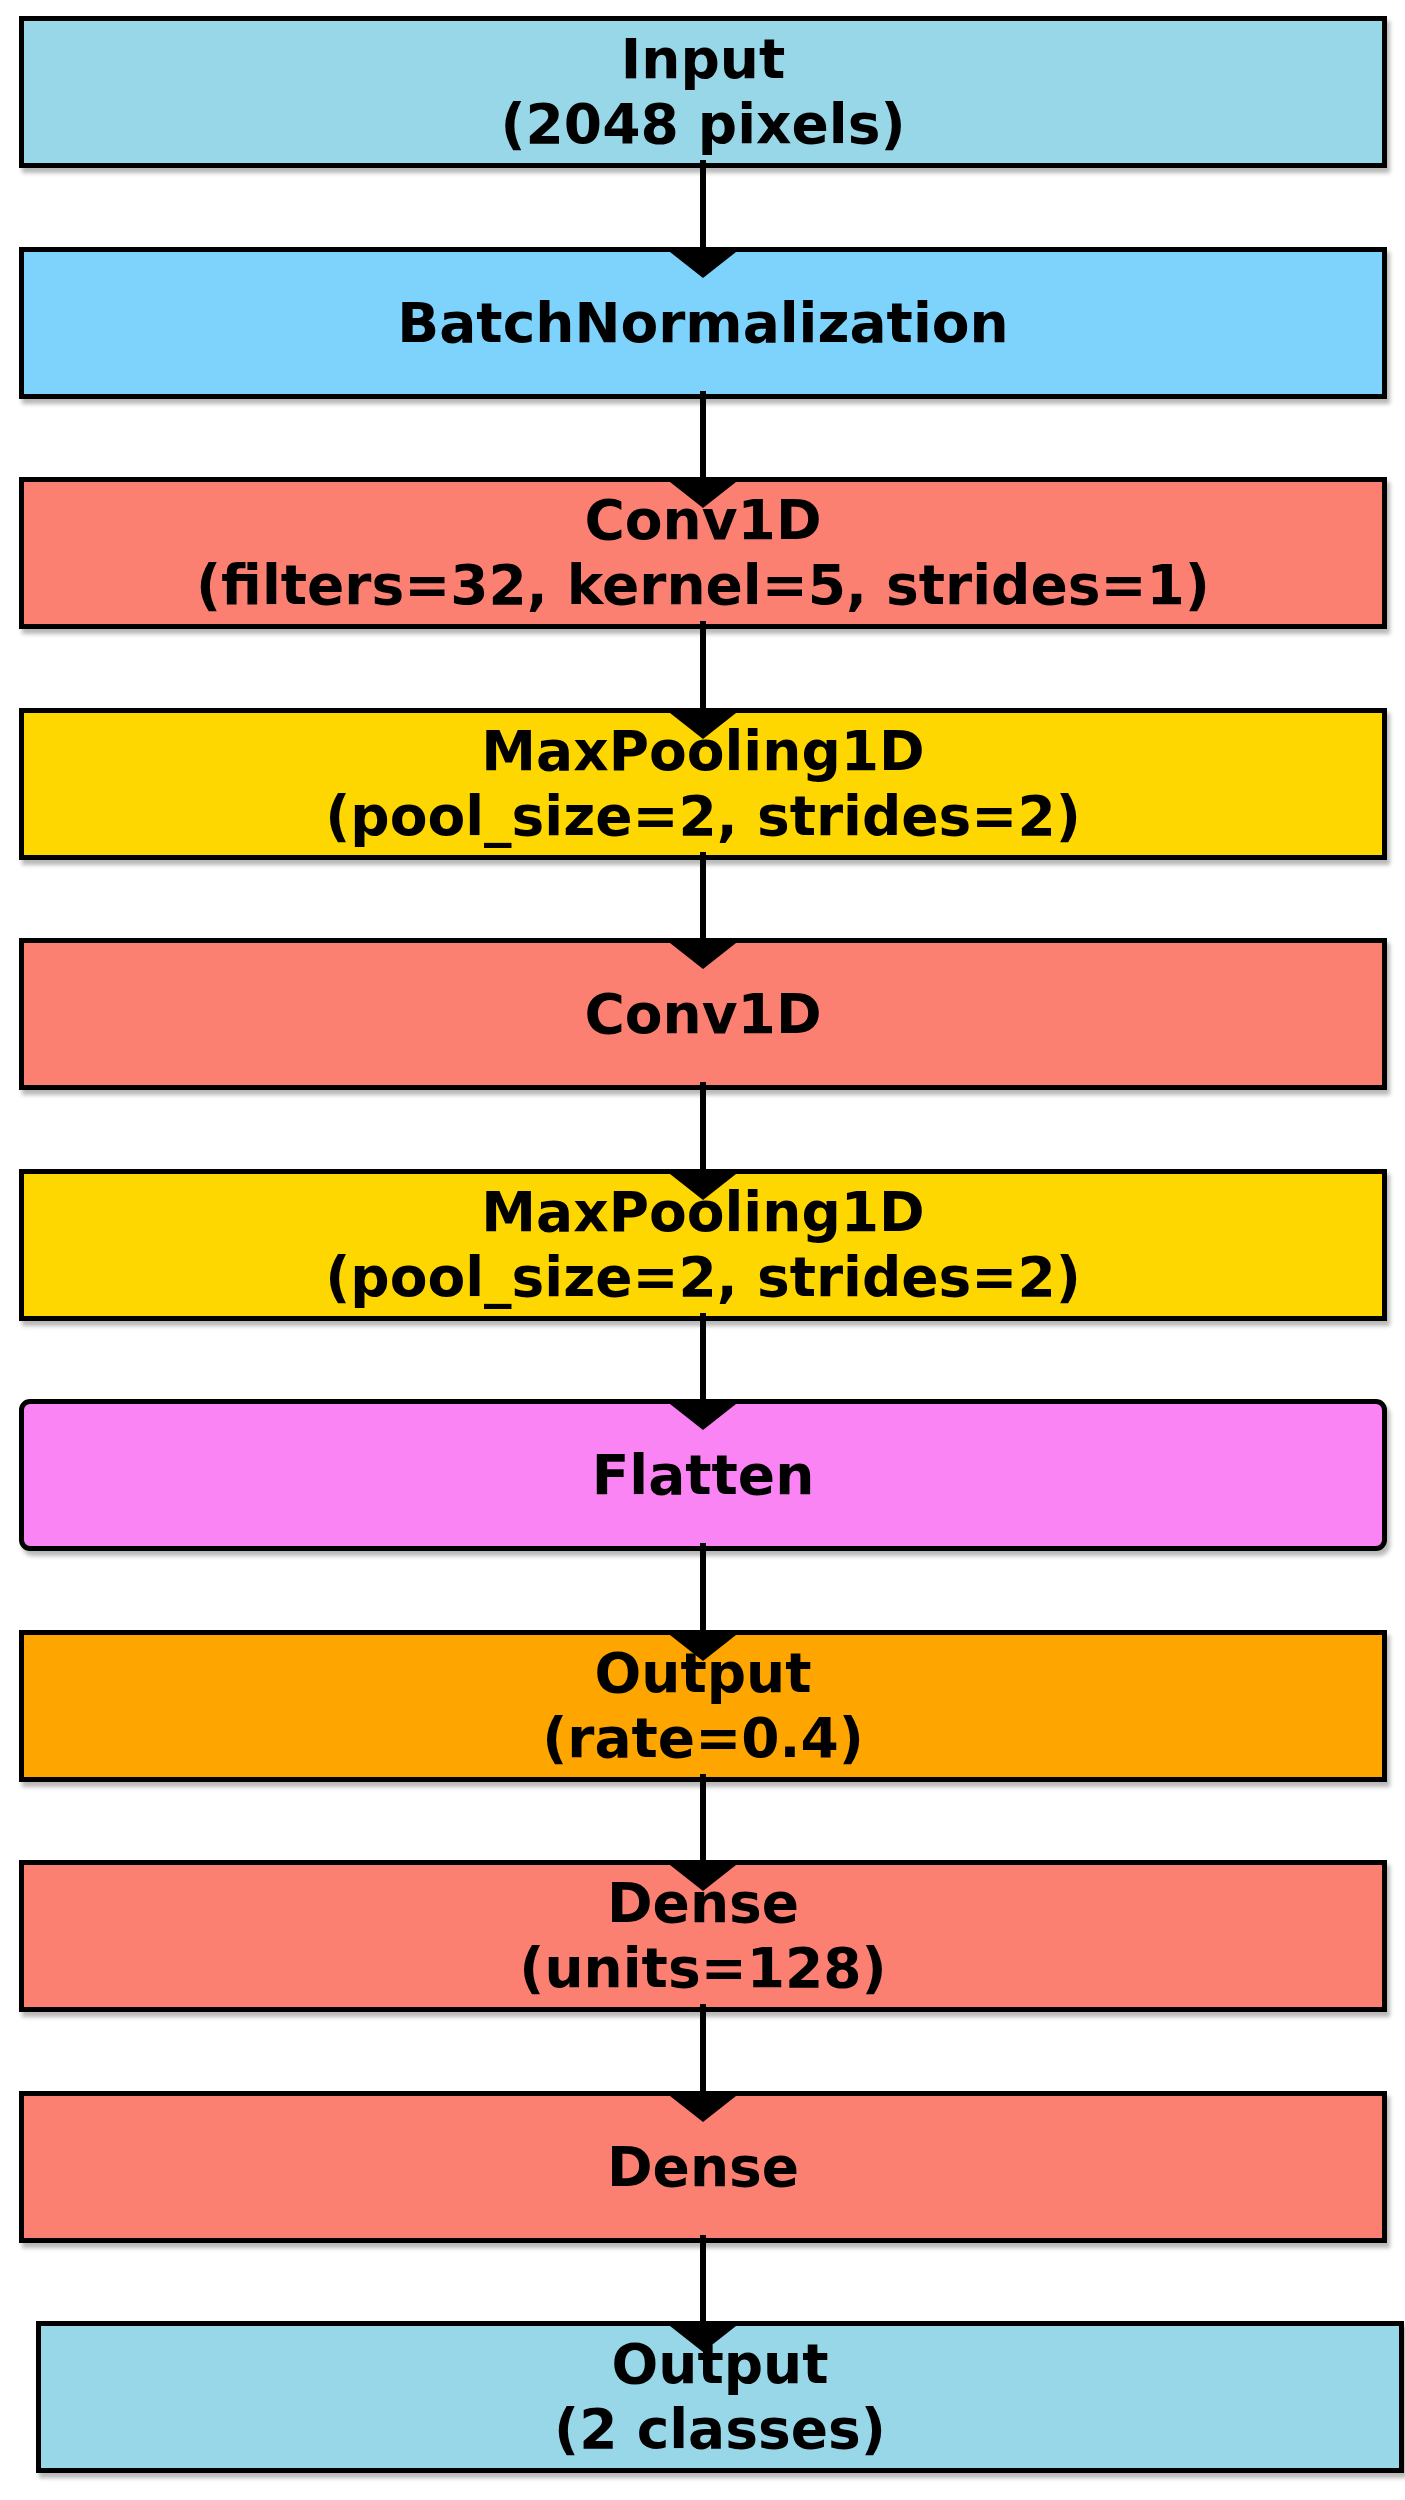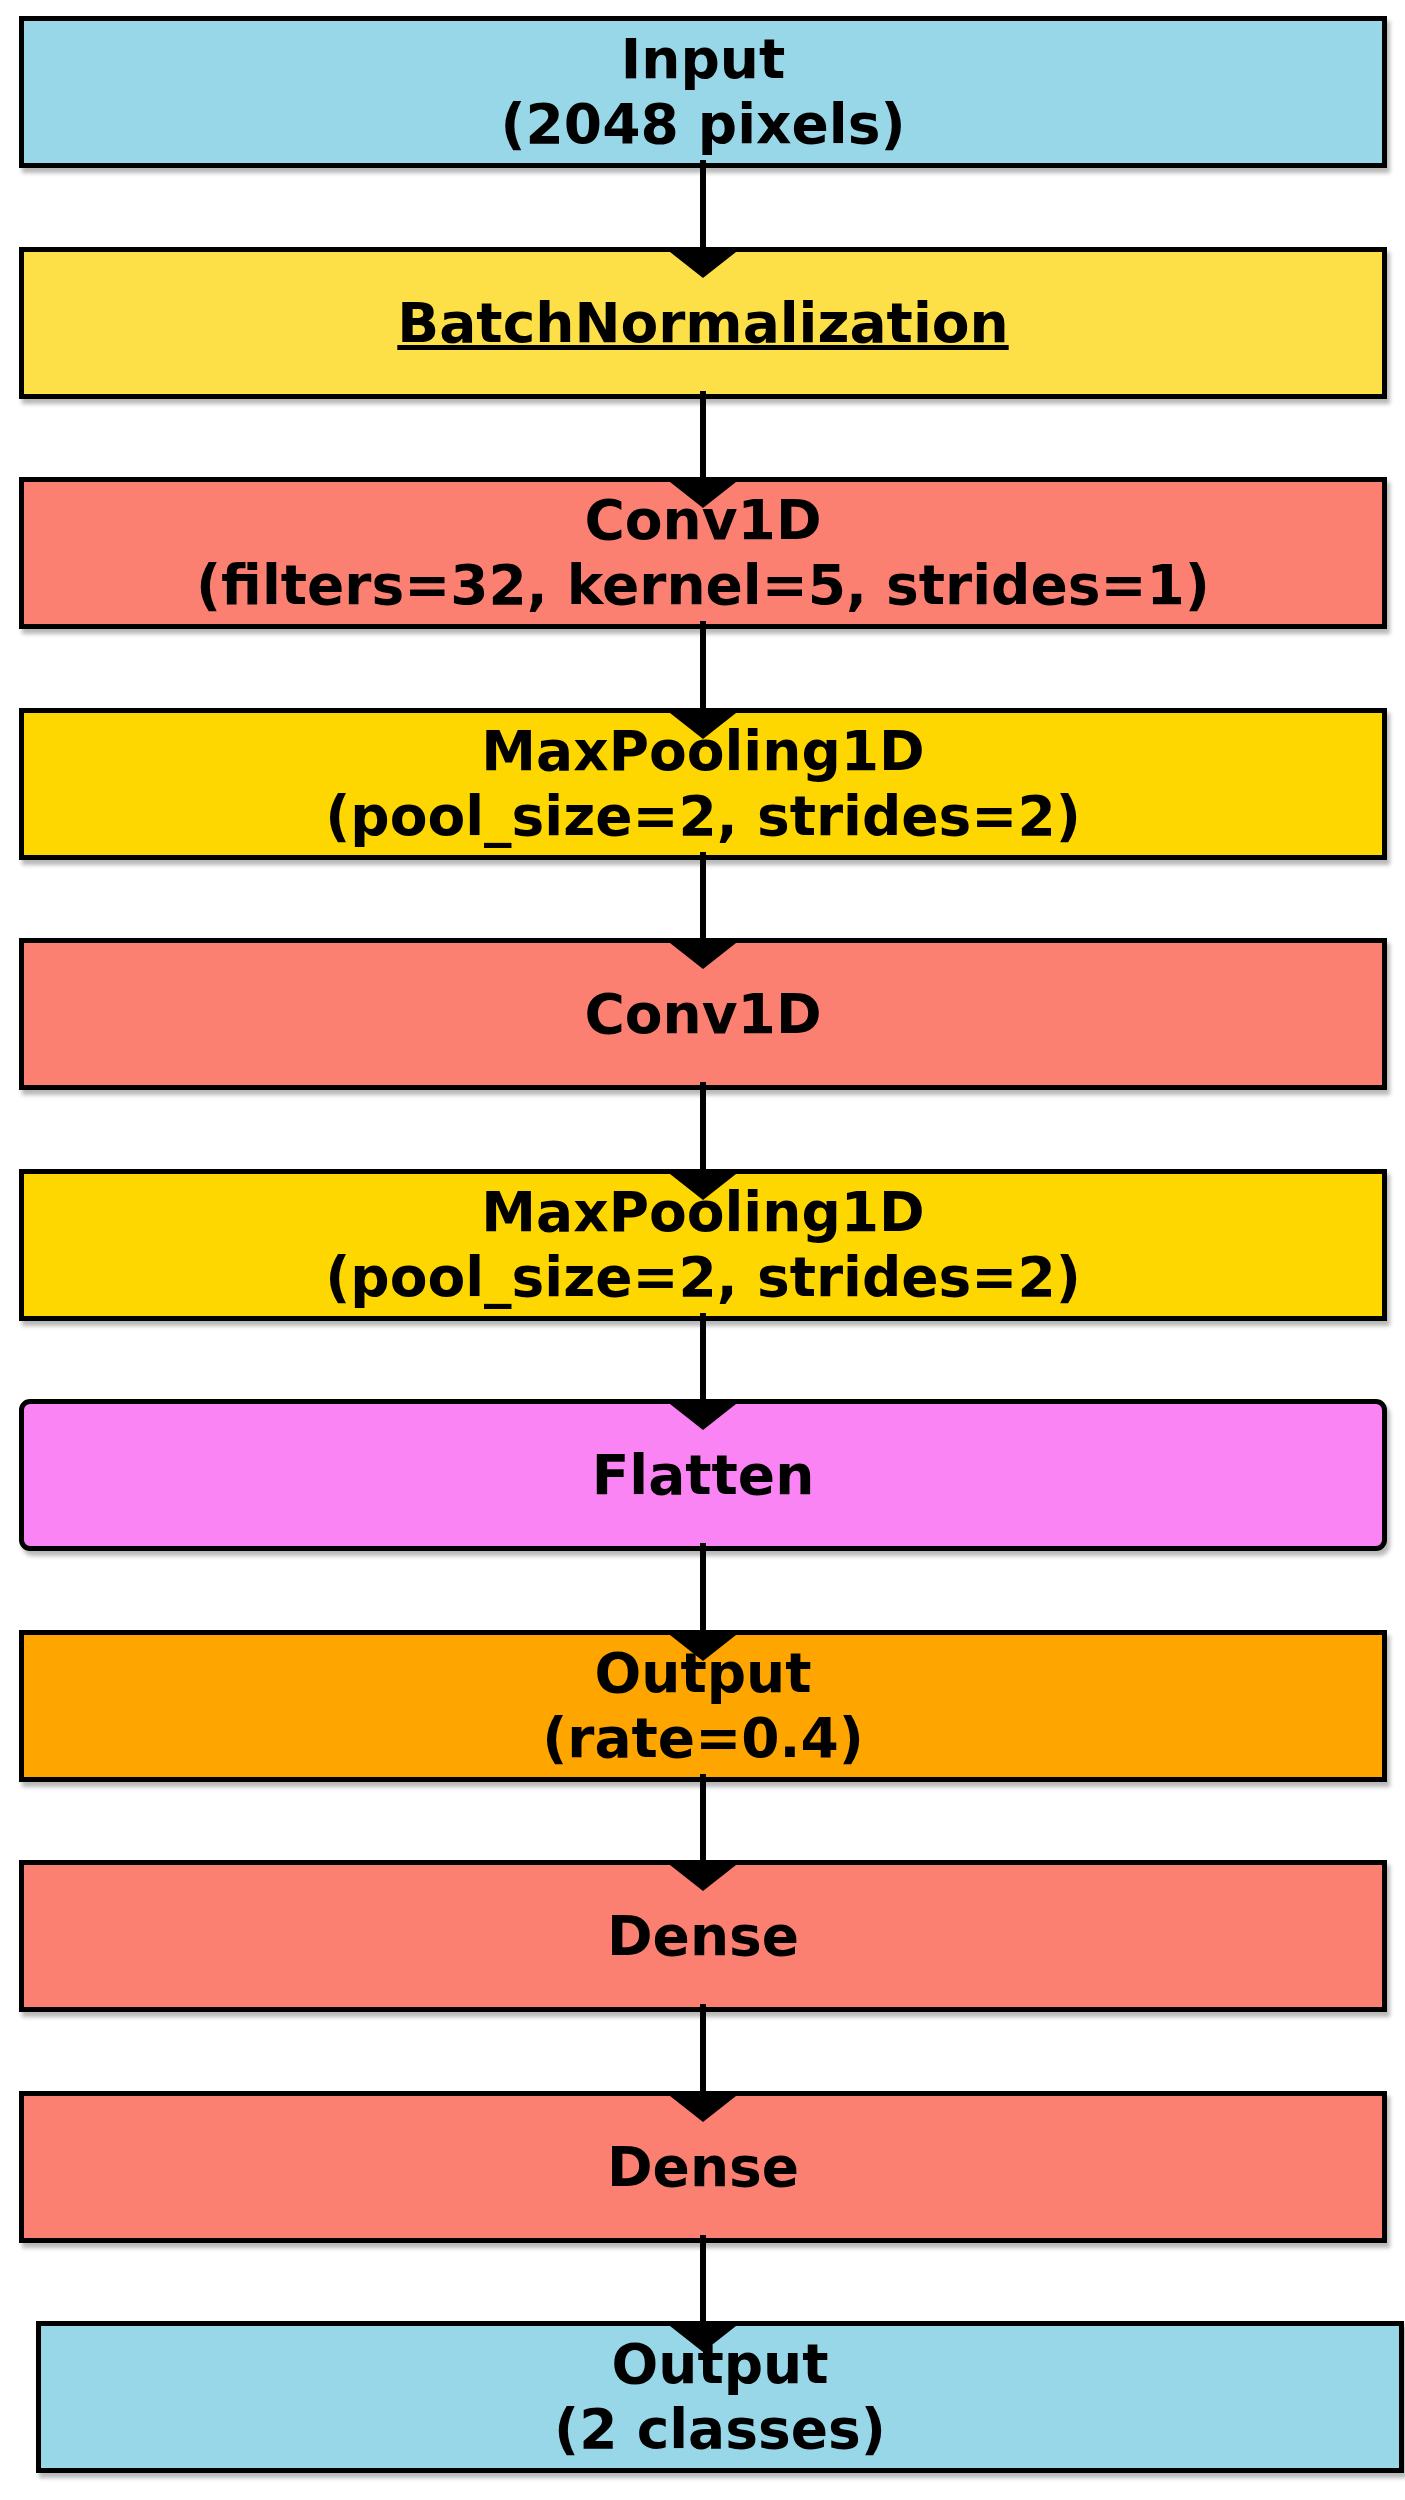--- a/index.html
+++ b/index.html
@@ -47,21 +47,21 @@
 </style>
 </head>
 <body>
 
 <div class="canvas" id="canvas" style="background: rgb(255, 255, 255);">
     <div class="node" style="top: 16px; background: rgb(151, 215, 232); border-color: rgb(0, 0, 0);">
       <div class="line">Input</div>
       <div class="line">(2048 pixels)</div>
     </div>
     <div class="stem" style="left: 700px; top: 160px; height: 95px; background: rgb(0, 0, 0);"></div>
-    <div class="node" style="top: 247px; background: #fde047; border-color: rgb(0, 0, 0); text-decoration: underline;">
+    <div class="node" style="top: 247px; background: #7dd3fc; border-color: rgb(0, 0, 0);">
       <div class="line">BatchNormalization</div>
     </div>
     <div class="arrowhead" style="left: 670px; top: 252px; border-top-color: rgb(0, 0, 0);"></div>
     <div class="stem" style="left: 700px; top: 391px; height: 94px; background: rgb(0, 0, 0);"></div>
     <div class="node" style="top: 477px; background: rgb(252, 128, 114); border-color: rgb(0, 0, 0);">
       <div class="line">Conv1D</div>
       <div class="line">(filters=32, kernel=5, strides=1)</div>
     </div>
     <div class="arrowhead" style="left: 670px; top: 482px; border-top-color: rgb(0, 0, 0);"></div>
     <div class="stem" style="left: 700px; top: 621px; height: 95px; background: rgb(0, 0, 0);"></div>
@@ -88,20 +88,21 @@
     <div class="arrowhead" style="left: 670px; top: 1404px; border-top-color: rgb(0, 0, 0);"></div>
     <div class="stem" style="left: 700px; top: 1543px; height: 95px; background: rgb(0, 0, 0);"></div>
     <div class="node" style="top: 1630px; background: rgb(255, 165, 0); border-color: rgb(0, 0, 0);">
       <div class="line">Output</div>
       <div class="line">(rate=0.4)</div>
     </div>
     <div class="arrowhead" style="left: 670px; top: 1635px; border-top-color: rgb(0, 0, 0);"></div>
     <div class="stem" style="left: 700px; top: 1774px; height: 94px; background: rgb(0, 0, 0);"></div>
     <div class="node" style="top: 1860px; background: rgb(252, 128, 114); border-color: rgb(0, 0, 0);">
       <div class="line">Dense</div>
+      <div class="line">(units=128)</div>
     </div>
     <div class="arrowhead" style="left: 670px; top: 1865px; border-top-color: rgb(0, 0, 0);"></div>
     <div class="stem" style="left: 700px; top: 2004px; height: 95px; background: rgb(0, 0, 0);"></div>
     <div class="node" style="top: 2091px; background: rgb(252, 128, 114); border-color: rgb(0, 0, 0);">
       <div class="line">Dense</div>
     </div>
     <div class="arrowhead" style="left: 670px; top: 2096px; border-top-color: rgb(0, 0, 0);"></div>
     <div class="stem" style="left: 700px; top: 2235px; height: 94px; background: rgb(0, 0, 0);"></div>
     <div class="node" style="top: 2321px; background: rgb(151, 215, 232); border-color: rgb(0, 0, 0); margin-left: 17px;">
       <div class="line">Output</div>

